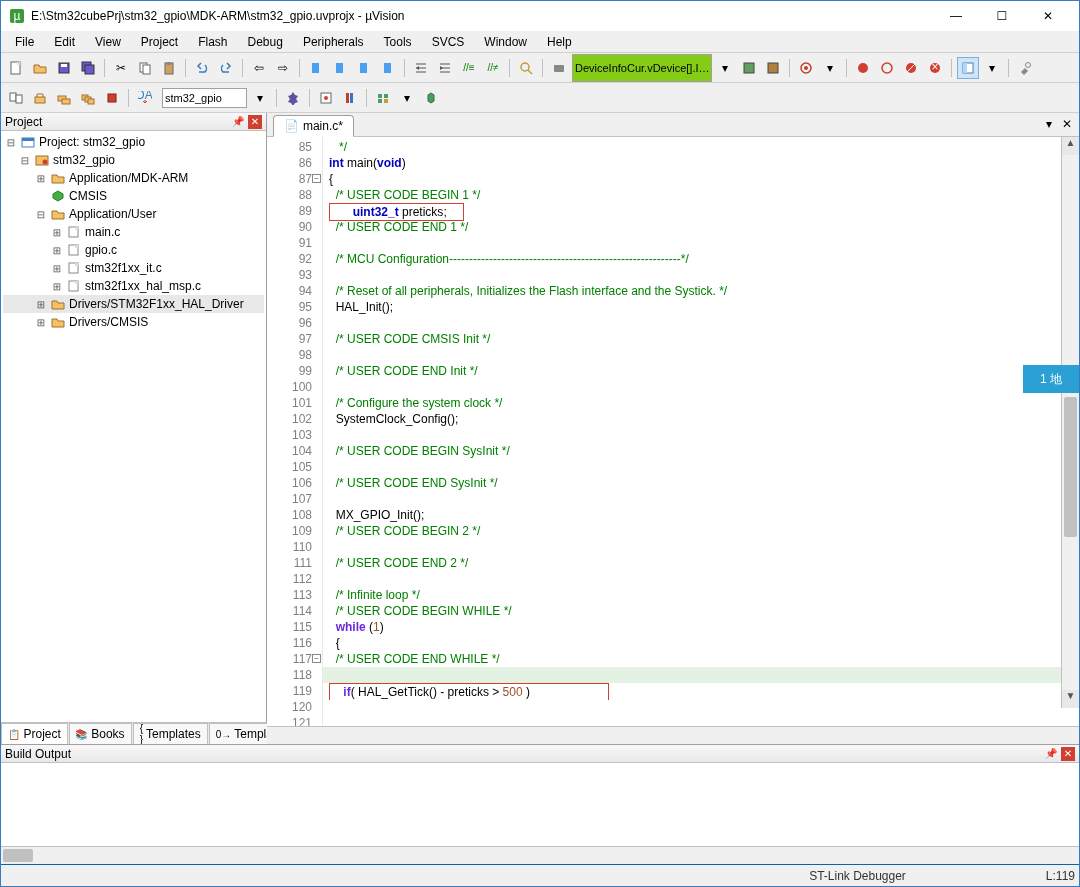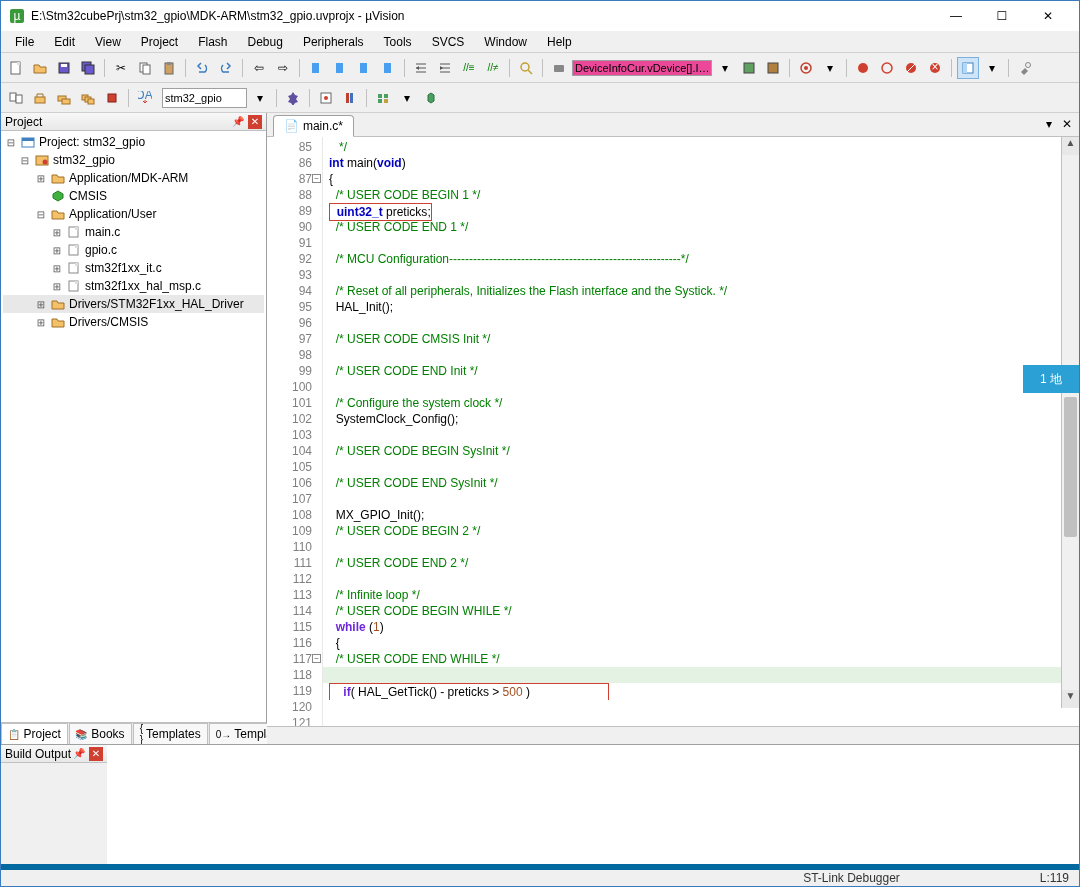--- a/index.html
+++ b/index.html
@@ -7,21 +7,21 @@
 .titlebar { height:30px; background:#fff; display:flex; align-items:center; padding:0 8px; }
 .titlebar-icon { width:16px; height:16px; margin-right:6px; display:flex; align-items:center; justify-content:center; }
 .titlebar-title { flex:1; color:#000; font-size:12px; }
 .win-btns { display:flex; }
 .win-btn { width:46px; height:30px; display:flex; align-items:center; justify-content:center; color:#000; }
 .menubar { height:22px; background:#f0f0f0; display:flex; align-items:center; padding:0 4px; border-bottom:1px solid #d0d0d0;}
 .menu-item { padding:2px 10px; color:#000; cursor:default; }
 .toolbar { height:30px; background:#f0f0f0; display:flex; align-items:center; padding:2px 4px; border-bottom:1px solid #d0d0d0; gap:2px; }
 .tb-btn { width:22px; height:22px; display:flex; align-items:center; justify-content:center; border:1px solid transparent; cursor:pointer; }
 .tb-sep { width:1px; height:18px; background:#c0c0c0; margin:0 3px; }
-.device-combo { height:16px; width:140px; border:1px solid #a0a0a0; background:#ec4899; font-size:11px; padding:1px 2px; }
+.device-combo { height:28px; width:140px; border:1px solid #a0a0a0; background:#84cc16; font-size:11px; padding:1px 2px; }
 .target-combo { height:20px; width:85px; border:1px solid #a0a0a0; background:#fff; font-size:11px; padding:1px 2px; margin-left:4px; }
 .main-area { flex:1; display:flex; overflow:hidden; }
 .project-panel { width:266px; display:flex; flex-direction:column; border-right:1px solid #a0a0a0; background:#f0f0f0; }
 .panel-header { height:18px; background:linear-gradient(#f8f8f8,#e8e8e8); border-bottom:1px solid #c0c0c0; display:flex; align-items:center; padding:0 4px; font-size:11px; }
 .panel-header .spacer { flex:1; }
 .pin-btn,.close-btn { width:14px; height:14px; display:flex; align-items:center; justify-content:center; font-size:10px; margin-left:2px; cursor:pointer; }
 .close-btn { background:#d04030; color:#fff; }
 .tree { flex:1; background:#fff; overflow:auto; padding:2px; font-size:12px; }
 .tree-row { display:flex; align-items:center; height:18px; white-space:nowrap; cursor:default; }
 .tree-row.selected { background:#e8e8e8; }
@@ -41,25 +41,25 @@
 .gutter div { height:16px; line-height:16px; padding-right:10px; position:relative;}
 .fold-mark { position:absolute; right:1px; top:3px; width:9px; height:9px; border:1px solid #888; font-size:8px; line-height:7px; text-align:center; color:#555; background:#fff;}
 .code { flex:1; font-family:Consolas,monospace; font-size:12px; padding-top:2px; overflow:auto; position:relative; }
 .code-line { height:16px; line-height:16px; white-space:pre; padding-left:6px; }
 .hl-line { background:#e4f2e4; }
 .kw{color:#6d28d9;font-weight:bold}.ty{color:#0000c0;font-weight:bold}.cm{color:#008000}.nu{color:#a05020}.fn{color:#000}.op{color:#000}
 .hscroll{height:18px;background:#f0f0f0;border-top:1px solid #c0c0c0;}
 .vscroll{position:absolute;right:0;top:0;bottom:18px;width:18px;background:#f0f0f0;border-left:1px solid #c0c0c0;}
 .vthumb{position:absolute;left:2px;right:2px;top:260px;height:140px;background:#c0c0c0;border-radius:2px;}
 .varrow{position:absolute;left:0;right:0;height:18px;text-align:center;font-size:10px;color:#555;background:#e8e8e8;}
-.build-panel { height:120px; display:flex; flex-direction:row; border-top:1px solid #a0a0a0; }
+.build-panel { height:120px; display:flex; flex-direction:column; border-top:1px solid #a0a0a0; }
 .build-body { flex:1; background:#fff; }
 .build-hscroll{height:18px;background:#f0f0f0;border-top:1px solid #c0c0c0; position:relative;}
 .hthumb{position:absolute;top:2px;bottom:2px;left:2px;width:30px;background:#c0c0c0;border-radius:2px;}
-.statusbar { height:22px; background:#f0f0f0; border-top:6px solid #0369a1; display:flex; align-items:center; padding:0 10px; font-size:11px; color:#333;}
+.statusbar { height:22px; background:#f0f0f0; border-top:1px solid #0369a1; display:flex; align-items:center; padding:0 4px; font-size:11px; color:#333;}
 .statusbar .spacer{flex:1}
 .floating-tag { position:absolute; right:0; top:228px; width:56px; height:28px; background:#2aa0d4; color:#fff; display:flex; align-items:center; justify-content:center; font-size:12px; z-index:10;}
 svg{display:block}
 </style>
 </head>
 <body>
 
 <div class="titlebar">
   <span class="titlebar-icon">
     <svg width="16" height="16">
@@ -513,21 +513,21 @@
           <div>118</div>
           <div>119</div>
           <div>120</div>
           <div>121</div>
         </div>
       <div class="code" id="code">
           <div class="code-line"><span class="cm">   */</span></div>
           <div class="code-line"><span class="ty">int</span><span class="fn"> main</span><span class="op">(</span><span class="ty">void</span><span class="op">)</span></div>
           <div class="code-line">{</div>
           <div class="code-line"><span class="cm">  /* USER CODE BEGIN 1 */</span></div>
-          <div class="code-line"><span style="border:1px solid #d04030;display:inline-block;padding:0 0;"><span class="op">  </span><span class="ty">uint32_t</span><span class="fn"> preticks</span><span class="op">;</span></span></div>
+          <div class="code-line"><span style="border:1px solid #d04030;display:inline-block;padding:0 16px;"><span class="op">  </span><span class="ty">uint32_t</span><span class="fn"> preticks</span><span class="op">;</span></span></div>
           <div class="code-line"><span class="cm">  /* USER CODE END 1 */</span></div>
           <div class="code-line"></div>
           <div class="code-line"><span class="cm">  /* MCU Configuration----------------------------------------------------------*/</span></div>
           <div class="code-line"></div>
           <div class="code-line"><span class="cm">  /* Reset of all peripherals, Initializes the Flash interface and the Systick. */</span></div>
           <div class="code-line">  HAL_Init();</div>
           <div class="code-line"></div>
           <div class="code-line"><span class="cm">  /* USER CODE CMSIS Init */</span></div>
           <div class="code-line"></div>
           <div class="code-line"><span class="cm">  /* USER CODE END Init */</span></div>

